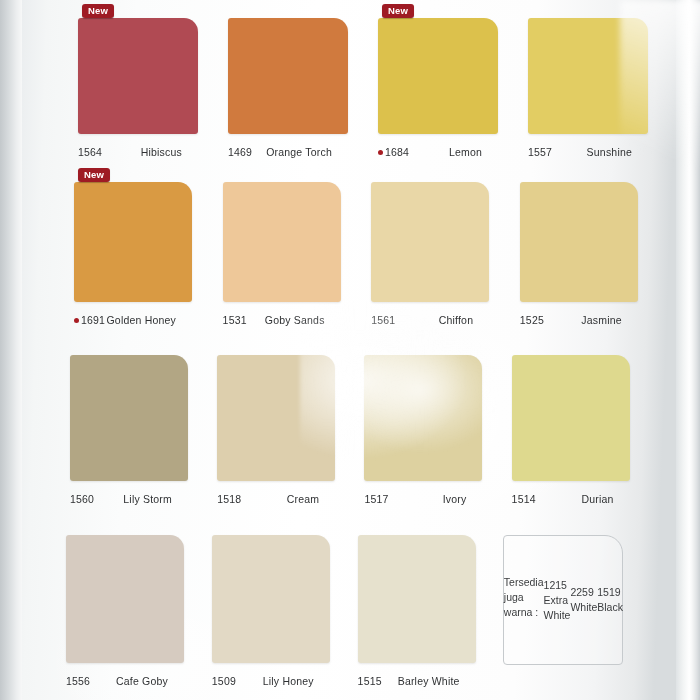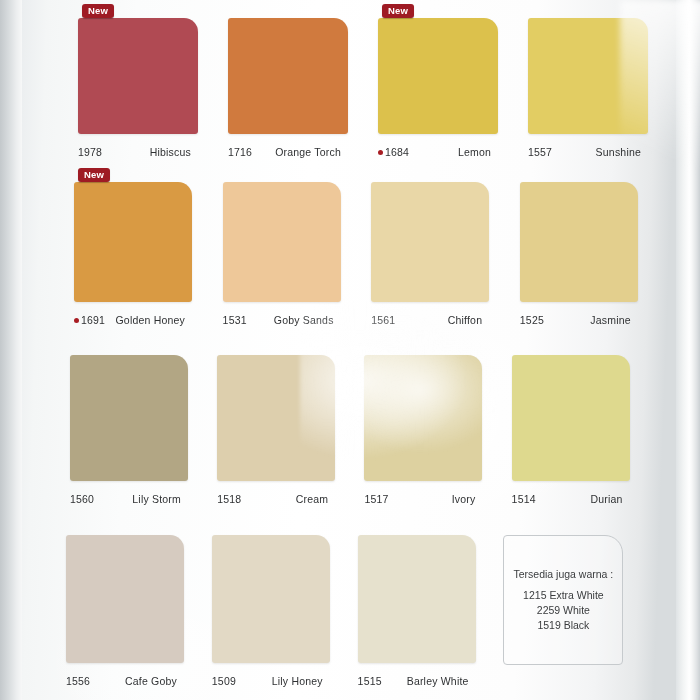--- a/index.html
+++ b/index.html
@@ -69,39 +69,39 @@
   }
   .labels{
     position:absolute;left:0;
     width:100%;
     font-size:10.5px;
     color:#2f3133;
     letter-spacing:0.2px;
     white-space:nowrap;
   }
   .code{position:absolute;left:0;}
-  .name{position:absolute;right:7px;text-align:center;}
+  .name{position:absolute;right:16px;text-align:center;}
   .dot{
     display:inline-block;width:5px;height:5px;border-radius:50%;
     background:#a81d23;margin-right:2px;vertical-align:1px;
   }
   .newbadge{
     position:absolute;
     background:#9e1b24;color:#ffffff;
     font-size:9.5px;font-weight:bold;
     padding:1px 6px 2px 6px;border-radius:3px;
     letter-spacing:0.2px;
     box-shadow:0 1px 1px rgba(0,0,0,0.25);
   }
   .infobox{
     position:absolute;
     border:1px solid #c6cacd;
     border-radius:4px 18px 4px 4px;
     background:rgba(255,255,255,0.25);
-    display:flex;flex-direction:column;
+    display:flex;flex-direction:row;
     align-items:center;justify-content:center;
     color:#3a3c3e;
     font-size:10.5px;
     line-height:15px;
   }
   .infobox .head{margin-bottom:6px;}
   .infobox .ln{}
 </style>
 </head>
 <body>
@@ -109,29 +109,29 @@
 <div id="fan">
   <div class="page"></div>
   <div class="ledge"></div>
   <div class="spine"></div>
   <div class="spine2"></div>
 
   <div class="grid" id="grid">
       <div class="cell" style="left: 78px; top: 18px; width: 120px;">
         <div class="swatch" style="width: 120px; height: 116px; background: rgb(176, 74, 83);"></div>
         <div class="labels" style="top: 128px;">
-          <span class="code">1978</span>
+          <span class="code">1564</span>
           <span class="name">Hibiscus</span>
         </div>
         <div class="newbadge" style="left: 4px; top: -14px;">New</div>
       </div>
       <div class="cell" style="left: 228px; top: 18px; width: 120px;">
         <div class="swatch" style="width: 120px; height: 116px; background: rgb(208, 122, 62);"></div>
         <div class="labels" style="top: 128px;">
-          <span class="code">1716</span>
+          <span class="code">1469</span>
           <span class="name">Orange Torch</span>
         </div>
       </div>
       <div class="cell" style="left: 378px; top: 18px; width: 120px;">
         <div class="swatch" style="width: 120px; height: 116px; background: rgb(220, 193, 76);"></div>
         <div class="labels" style="top: 128px;">
           <span class="code"><span class="dot"></span>1684</span>
           <span class="name">Lemon</span>
         </div>
         <div class="newbadge" style="left: 4px; top: -14px;">New</div>

